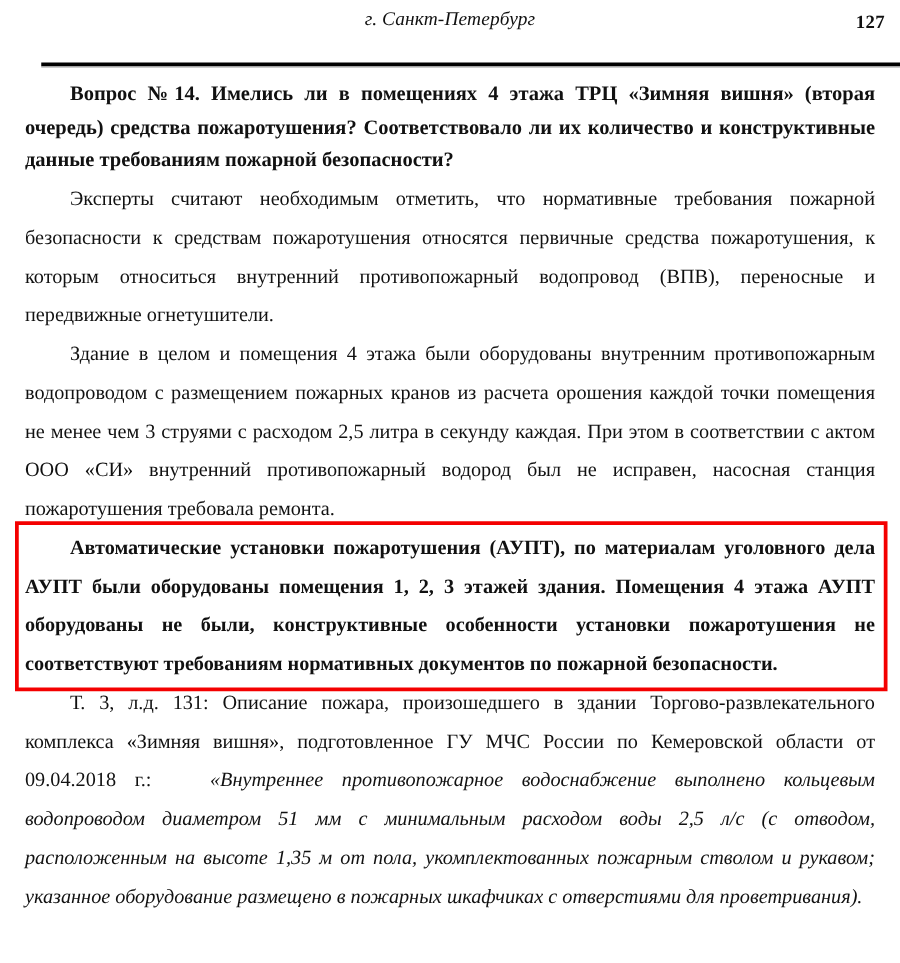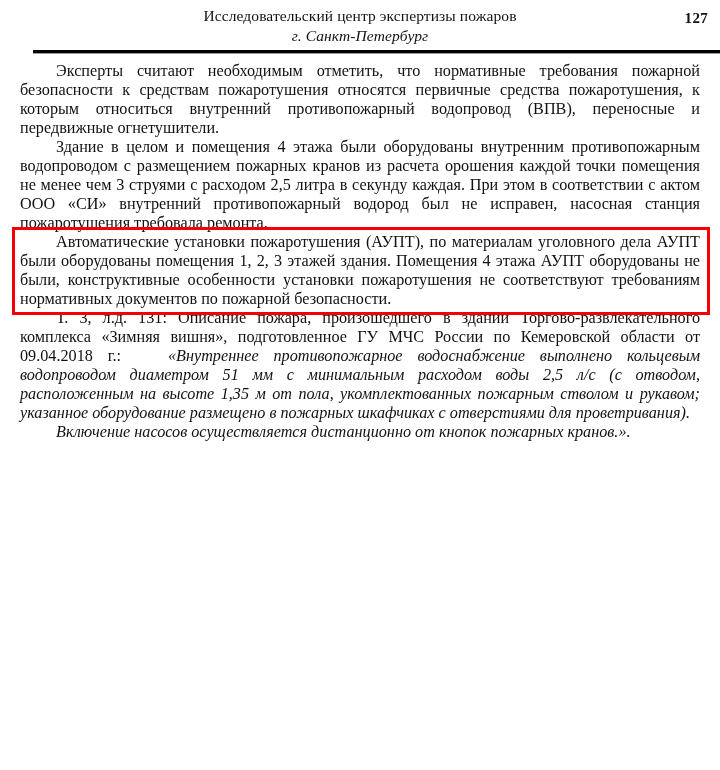--- a/index.html
+++ b/index.html
@@ -76,21 +76,21 @@
     left: 20px;
     top: 62px;
     width: 680px;
   }
 
   p.para {
     margin: 0;
     text-align: justify;
     text-justify: inter-word;
     font-size: 16.2px;
-    line-height: 19px;
+    line-height: 31px;
     text-indent: 36px;
     hyphens: none;
   }
 
   p.question {
     font-weight: bold;
     font-size: 16.4px;
     line-height: 26.5px;
     text-indent: 36px;
     margin-bottom: 2px;
@@ -110,48 +110,48 @@
     position: absolute;
     left: -8px;
     right: -10px;
     top: -6px;
     bottom: -6px;
     border: 3px solid #f40000;
     pointer-events: none;
   }
   .boxed-wrap {
     position: relative;
+    font-weight: bold;
   }
 </style>
 </head>
 <body>
 
 <div class="page">
 
   <div class="header">
     <div class="header-center">
-      <span class="header-line1">Исследовательский центр экспертизы пожаров</span>
       <span class="header-line2">г. Санкт-Петербург</span>
     </div>
     <div class="page-number">127</div>
   </div>
   <div class="header-rule"></div>
   <div class="header-rule-shadow"></div>
 
   <div class="content">
 
+    <p class="para question">Вопрос №14. Имелись ли в помещениях 4 этажа ТРЦ «Зимняя вишня» (вторая очередь) средства пожаротушения? Соответствовало ли их количество и конструктивные данные требованиям пожарной безопасности?</p>
 
     <p class="para">Эксперты считают необходимым отметить, что нормативные требования пожарной безопасности к средствам пожаротушения относятся первичные средства пожаротушения, к которым относиться внутренний противопожарный водопровод (ВПВ), переносные и передвижные огнетушители.</p>
 
 
     <p class="para">Здание в целом и помещения 4 этажа были оборудованы внутренним противопожарным водопроводом с размещением пожарных кранов из расчета орошения каждой точки помещения не менее чем 3 струями с расходом 2,5 литра в секунду каждая. При этом в соответствии с актом ООО «СИ» внутренний противопожарный водород был не исправен, насосная станция пожаротушения требовала ремонта.</p>
 
     <div class="boxed-wrap">
       <div class="redbox"></div>
       <p class="para">Автоматические установки пожаротушения (АУПТ), по материалам уголовного дела АУПТ были оборудованы помещения 1, 2, 3 этажей здания. Помещения 4 этажа АУПТ оборудованы не были, конструктивные особенности установки пожаротушения не соответствуют требованиям нормативных документов по пожарной безопасности.</p>
     </div>
 
     <p class="para"><span>Т. 3, л.д. 131: Описание пожара, произошедшего в здании Торгово-развлекательного комплекса «Зимняя вишня», подготовленное ГУ МЧС России по Кемеровской области от 09.04.2018 г.: </span><span class="quote-italic">«Внутреннее противопожарное водоснабжение выполнено кольцевым водопроводом диаметром 51 мм с минимальным расходом воды 2,5 л/с (с отводом, расположенным на высоте 1,35 м от пола, укомплектованных пожарным стволом и рукавом; указанное оборудование размещено в пожарных шкафчиках с отверстиями для проветривания).</span></p>
 
-    <p class="para italic">Включение насосов осуществляется дистанционно от кнопок пожарных кранов.».</p>
 
   </div>
 </div>
 
 </body></html>

